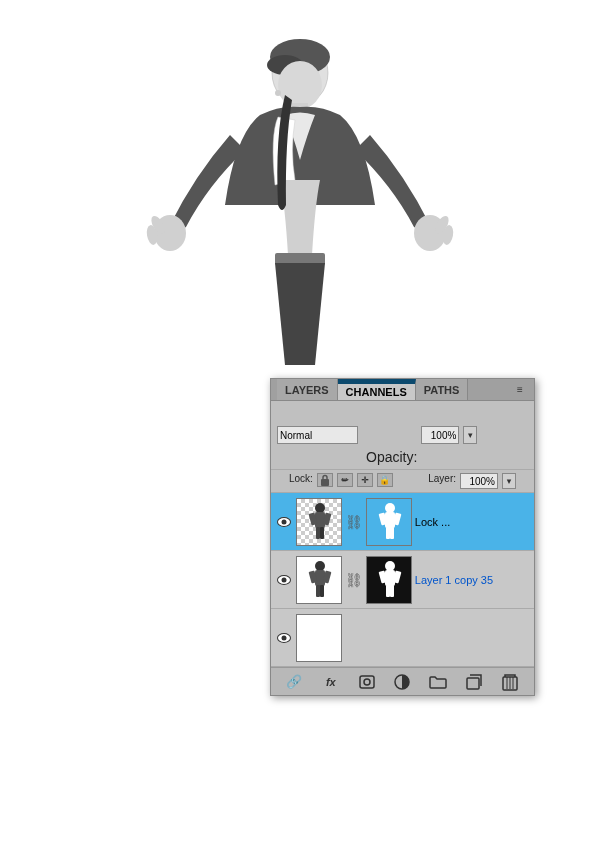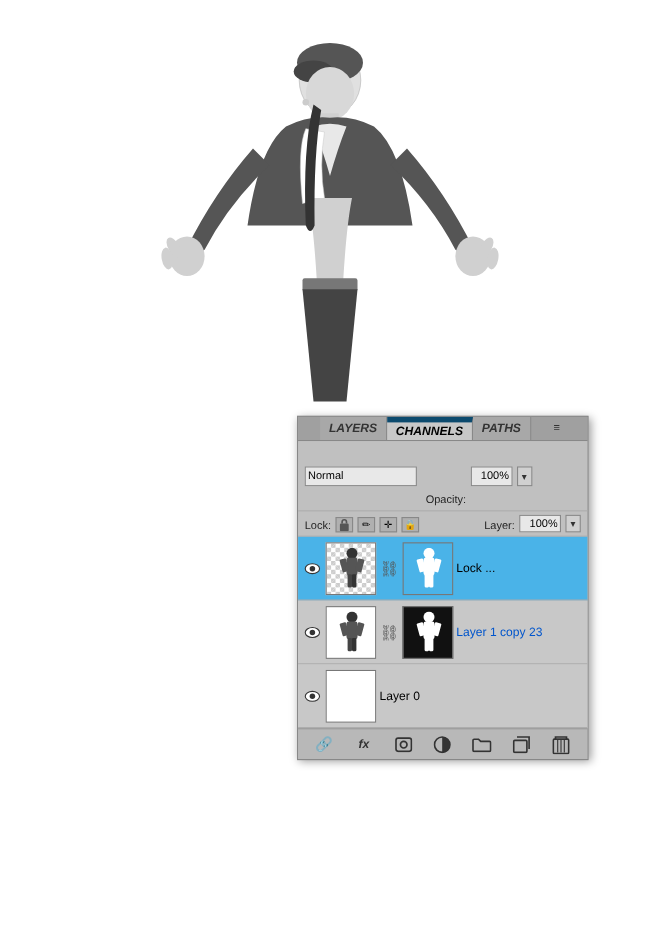--- a/index.html
+++ b/index.html
@@ -36,23 +36,22 @@
       border: 1px solid #888;
       box-shadow: 2px 2px 8px rgba(0,0,0,0.4);
     }
 
     
     .tab-bar {
       display: flex;
       background: #a0a0a0;
       border-bottom: 1px solid #888;
       align-items: center;
-      padding: 0 20px;
+      padding: 0 6px;
       height: 22px;
-      font-style: italic;
     }
     .tab {
       padding: 3px 8px;
       font-size: 11px;
       font-weight: bold;
       color: #333;
       cursor: pointer;
       background: #a8a8a8;
       border-right: 1px solid #888;
       height: 100%;
@@ -79,36 +78,36 @@
     
     .controls-row {
       display: flex;
       align-items: center;
       padding: 4px 6px;
       background: #c0c0c0;
       gap: 4px;
       border-bottom: 1px solid #aaa;
     }
     .blend-select {
-      width: 102px;
+      width: 81px;
       height: 18px;
       font-size: 10px;
       background: #e8e8e8;
       border: 1px solid #888;
       padding: 0 2px;
       appearance: none;
       -webkit-appearance: none;
       cursor: pointer;
     }
     .blend-wrapper {
       position: relative;
       display: inline-block;
     }
     .opacity-label {
-      font-size: 10px;
+      font-size: 14px;
       color: #222;
       margin-left: 4px;
       margin-top: 44px;
     }
     .opacity-input {
       width: 38px;
       height: 18px;
       font-size: 10px;
       background: #e8e8e8;
       border: 1px solid #888;
@@ -124,22 +123,22 @@
       height: 18px;
       display: flex;
       align-items: center;
       justify-content: center;
       cursor: pointer;
     }
 
     
     .lock-row {
       display: flex;
-      align-items: flex-end;
-      padding: 3px 6px;
+      align-items: flex-start;
+      padding: 3px 18px;
       background: #c0c0c0;
       gap: 4px;
       border-bottom: 1px solid #aaa;
     }
     .lock-label { font-size: 10px; color: #222; }
     .lock-icon {
       width: 16px;
       height: 14px;
       background: #b0b0b0;
       border: 1px solid #888;
@@ -469,29 +468,28 @@
       <div class="thumb" style="background:#111;">
         <svg class="silhouette-svg" viewBox="0 0 28 40" style="position:absolute;top:4px;left:9px;">
           <ellipse cx="14" cy="5" rx="5" ry="5" fill="white"></ellipse>
           <rect x="9" y="9" width="10" height="16" fill="white" rx="2"></rect>
           <rect x="4" y="10" width="6" height="12" fill="white" rx="1" transform="rotate(-15 7 16)"></rect>
           <rect x="18" y="10" width="6" height="12" fill="white" rx="1" transform="rotate(15 21 16)"></rect>
           <rect x="10" y="24" width="4" height="12" fill="white" rx="1"></rect>
           <rect x="14" y="24" width="4" height="12" fill="white" rx="1"></rect>
         </svg>
       </div>
-      <span class="layer-name link-style">Layer 1 copy 23</span>
+      <span class="layer-name link-style">Layer 1 copy 35</span>
     </div>
 
     <div class="layer0-row">
       <div class="eye-btn">
         <div class="eye-icon"></div>
       </div>
       <div class="thumb-white"></div>
-      <span class="layer-name">Layer 0</span>
     </div>
 
   </div>
 
   <div class="bottom-toolbar">
     <button class="toolbar-btn">🔗</button>
     <button class="toolbar-btn" style="font-style:italic;font-weight:bold;font-size:11px;text-align:right;">fx</button>
     <button class="toolbar-btn">
       <svg width="16" height="14" viewBox="0 0 16 14">
           <rect x="1" y="1" width="14" height="12" rx="2" fill="none" stroke="#333" stroke-width="1.5"></rect>

